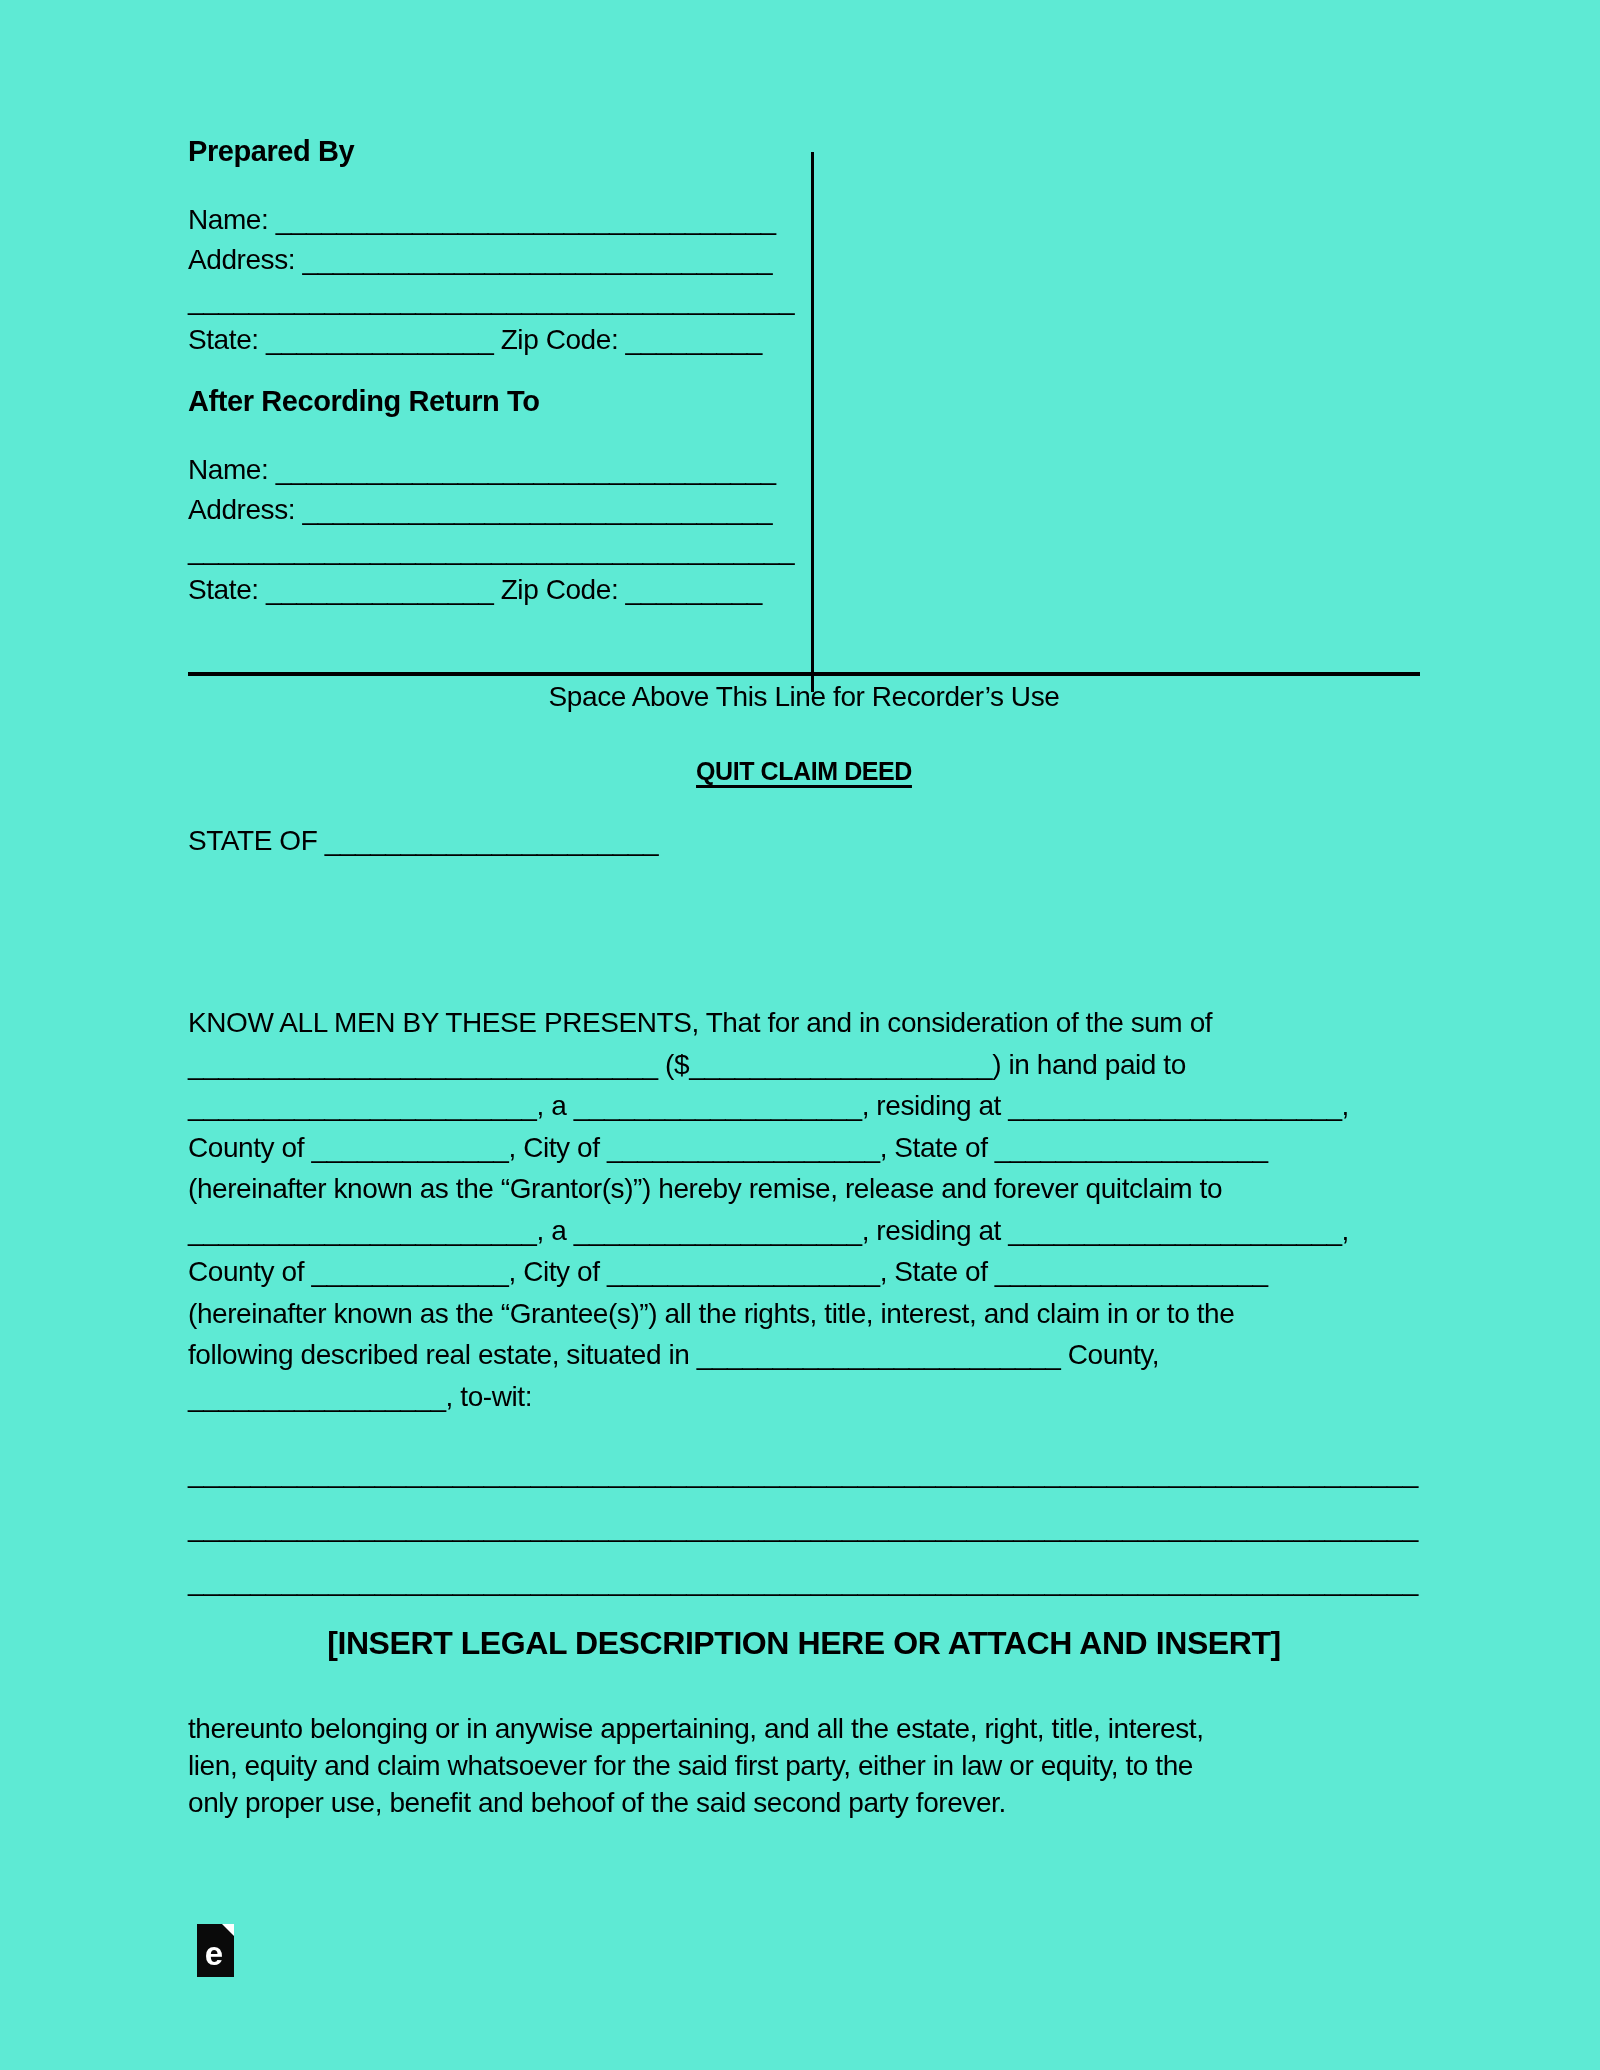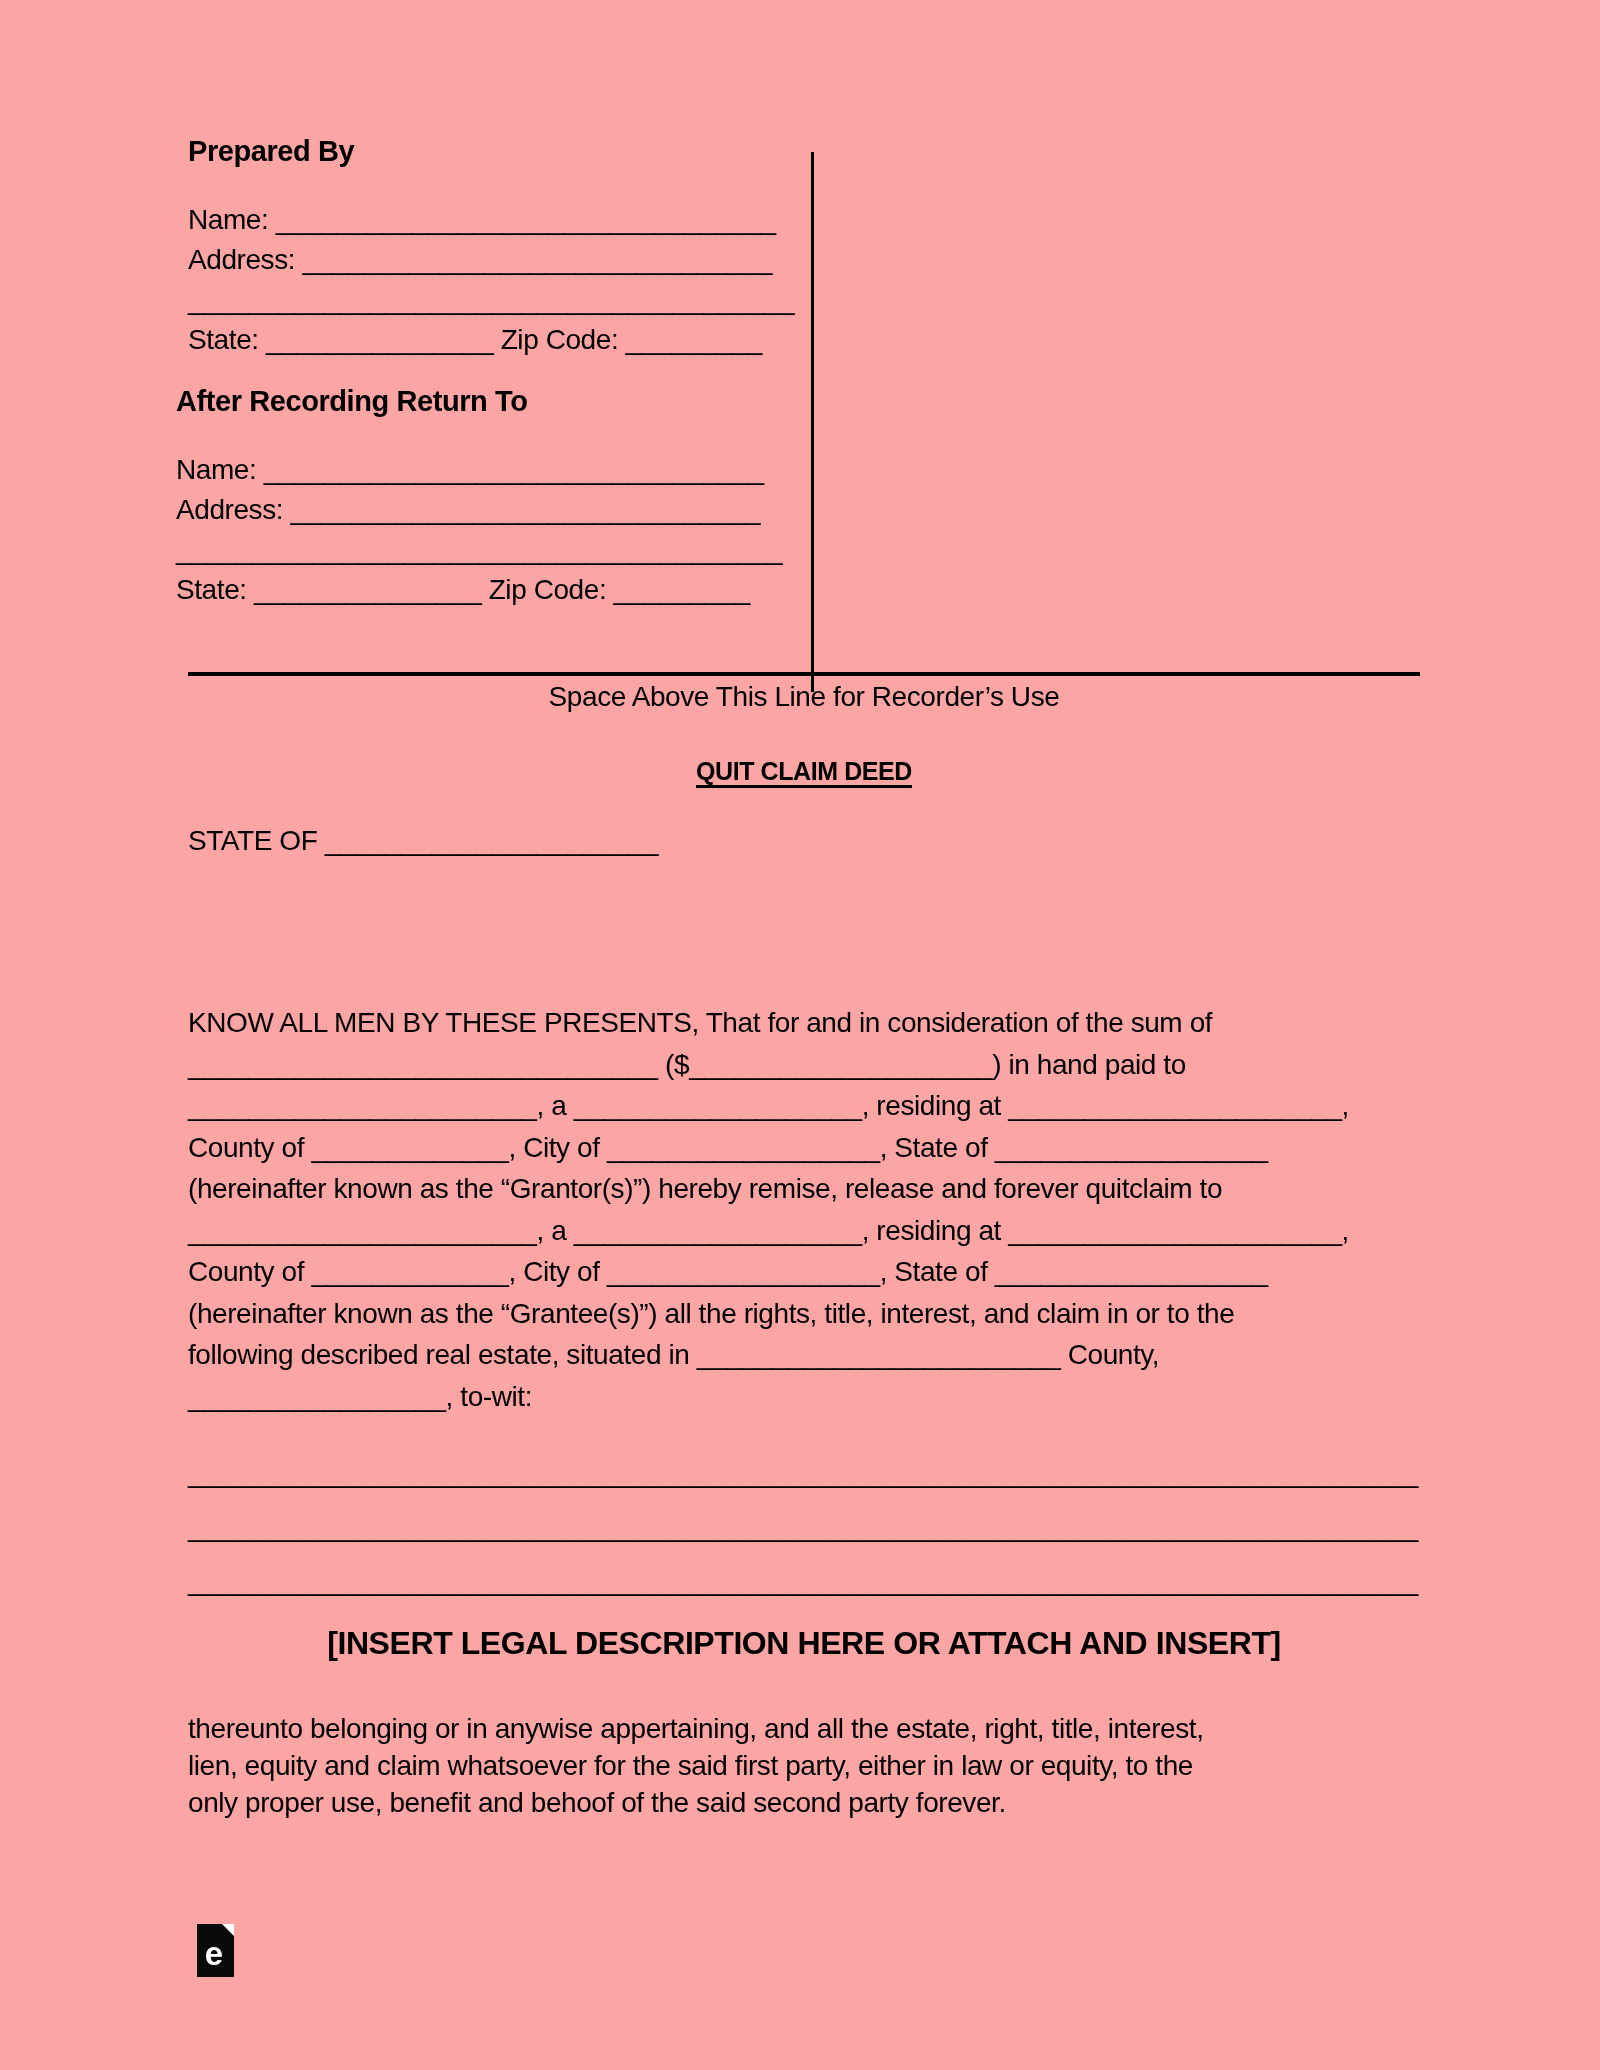--- a/index.html
+++ b/index.html
@@ -1,40 +1,40 @@
 <!DOCTYPE html>
 <html><head>
 <meta charset="utf-8">
 <style>
   html, body { margin: 0; padding: 0; background: #888; }
   .page {
     position: relative;
     width: 1600px;
     height: 2070px;
-    background: #fca5a5;
+    background: #5eead4;
     color: #000000;
     font-family: "Liberation Sans", "DejaVu Sans", sans-serif;
     font-size: 28px;
     letter-spacing: -0.015em;
     overflow: hidden;
   }
   .abs { position: absolute; }
   .cx { left: 188px; width: 1232px; }
 
   .block-heading {
     font-weight: bold;
     font-size: 29px;
     line-height: 34px;
     white-space: pre;
   }
   .rows { margin-top: 32px; }
   .rows div { line-height: 40px; white-space: pre; }
 
   .prep-section { top: 134px; left: 188px; width: 640px; }
-  .return-section { top: 384px; left: 176px; width: 640px; }
+  .return-section { top: 384px; left: 188px; width: 640px; }
 
   .v-divider {
     left: 811px; top: 152px;
     width: 3px; height: 540px;
     background: #000;
   }
   .h-rule {
     top: 672px;
     height: 4px;
     background: #000;

